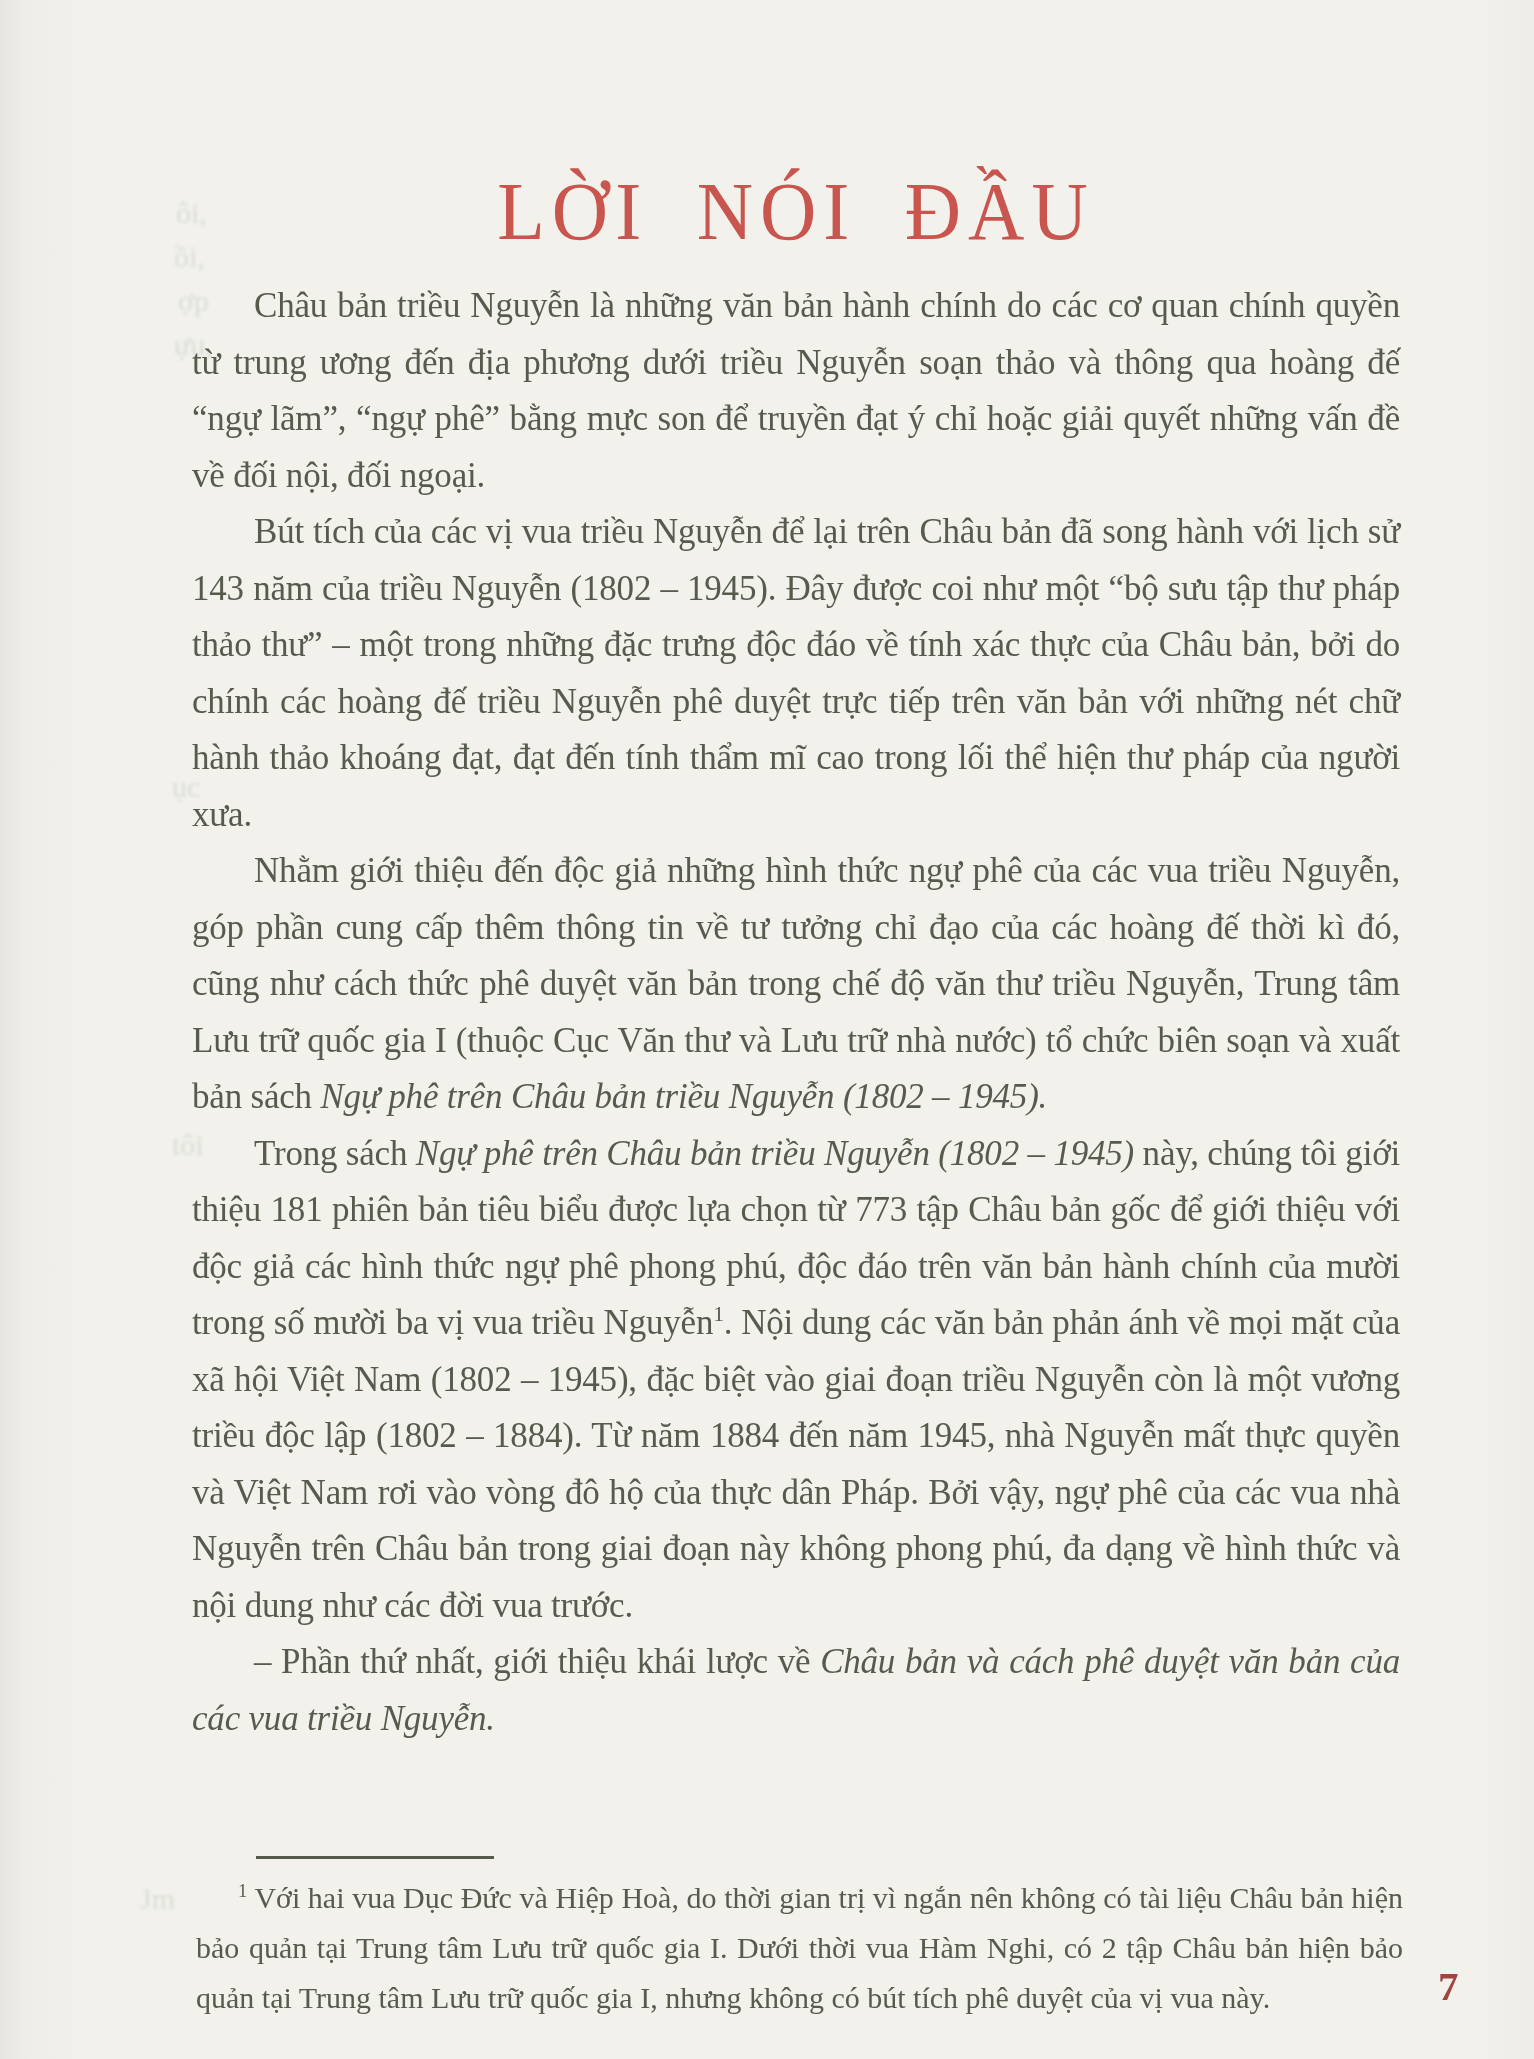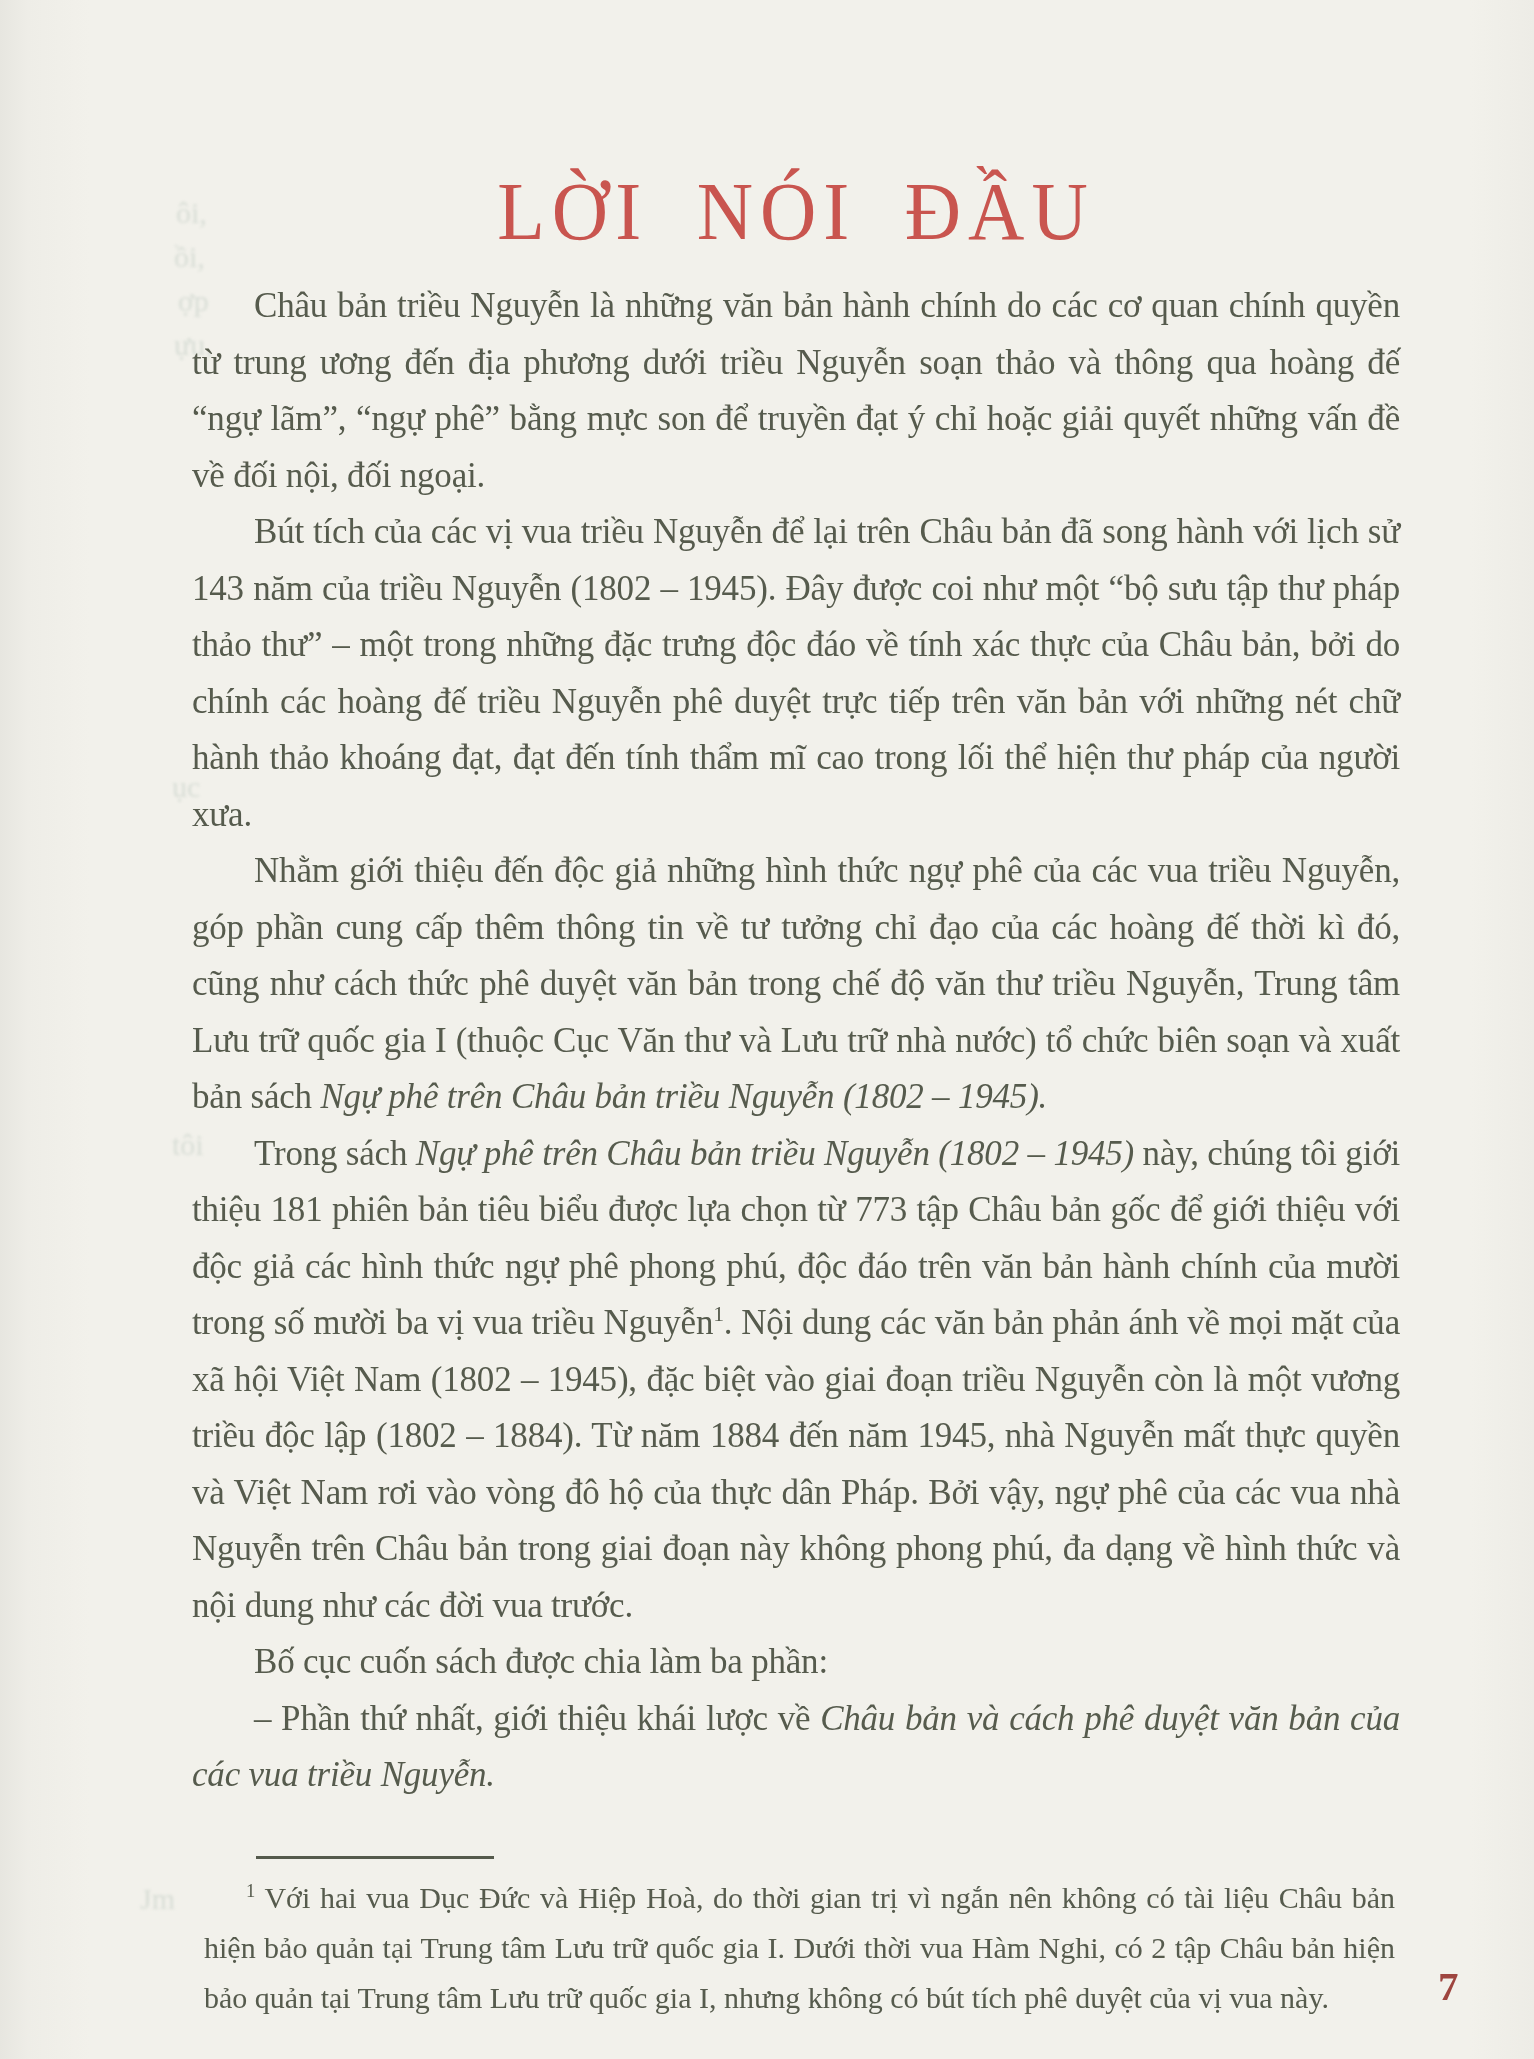--- a/index.html
+++ b/index.html
@@ -60,21 +60,21 @@
     line-height: 50px;
     text-align: justify;
   }
   .footnote-rule {
     width: 238px;
     margin-left: 64px;
     border-top: 3px solid #555a4c;
     margin-bottom: 14px;
   }
   .footnote p {
-    margin: 12px;
+    margin: 4px;
     text-indent: 42px;
   }
   .page-number {
     position: absolute;
     left: 1438px;
     top: 1962px;
     font-size: 41px;
     font-weight: bold;
     letter-spacing: 2px;
   }
@@ -103,21 +103,20 @@
     </div>
 
   <div class="content">
     <h1 class="title" style="color: rgb(201, 85, 79);">LỜI NÓI ĐẦU</h1>
 
     <div class="body-text">
         <p><span>Châu bản triều Nguyễn là những văn bản hành chính do các cơ quan chính quyền từ trung ương đến địa phương dưới triều Nguyễn soạn thảo và thông qua hoàng đế “ngự lãm”, “ngự phê” bằng mực son để truyền đạt ý chỉ hoặc giải quyết những vấn đề về đối nội, đối ngoại.</span></p>
         <p><span>Bút tích của các vị vua triều Nguyễn để lại trên Châu bản đã song hành với lịch sử 143 năm của triều Nguyễn (1802 – 1945). Đây được coi như một “bộ sưu tập thư pháp thảo thư” – một trong những đặc trưng độc đáo về tính xác thực của Châu bản, bởi do chính các hoàng đế triều Nguyễn phê duyệt trực tiếp trên văn bản với những nét chữ hành thảo khoáng đạt, đạt đến tính thẩm mĩ cao trong lối thể hiện thư pháp của người xưa.</span></p>
         <p><span>Nhằm giới thiệu đến độc giả những hình thức ngự phê của các vua triều Nguyễn, góp phần cung cấp thêm thông tin về tư tưởng chỉ đạo của các hoàng đế thời kì đó, cũng như cách thức phê duyệt văn bản trong chế độ văn thư triều Nguyễn, Trung tâm Lưu trữ quốc gia I (thuộc Cục Văn thư và Lưu trữ nhà nước) tổ chức biên soạn và xuất bản sách </span><i>Ngự phê trên Châu bản triều Nguyễn (1802 – 1945).</i></p>
         <p><span>Trong sách </span><i>Ngự phê trên Châu bản triều Nguyễn (1802 – 1945)</i><span> này, chúng tôi giới thiệu 181 phiên bản tiêu biểu được lựa chọn từ 773 tập Châu bản gốc để giới thiệu với độc giả các hình thức ngự phê phong phú, độc đáo trên văn bản hành chính của mười trong số mười ba vị vua triều Nguyễn</span><sup>1</sup><span>. Nội dung các văn bản phản ánh về mọi mặt của xã hội Việt Nam (1802 – 1945), đặc biệt vào giai đoạn triều Nguyễn còn là một vương triều độc lập (1802 – 1884). Từ năm 1884 đến năm 1945, nhà Nguyễn mất thực quyền và Việt Nam rơi vào vòng đô hộ của thực dân Pháp. Bởi vậy, ngự phê của các vua nhà Nguyễn trên Châu bản trong giai đoạn này không phong phú, đa dạng về hình thức và nội dung như các đời vua trước.</span></p>
-        <p><span>Bố cục cuốn sách được chia làm ba phần:</span></p>
         <p><span>– Phần thứ nhất, giới thiệu khái lược về </span><i>Châu bản và cách phê duyệt văn bản của các vua triều Nguyễn.</i></p>
       </div>
   </div>
 
   <div class="footnote">
     <div class="footnote-rule"></div>
     <p><sup>1</sup><span> Với hai vua Dục Đức và Hiệp Hoà, do thời gian trị vì ngắn nên không có tài liệu Châu bản hiện bảo quản tại Trung tâm Lưu trữ quốc gia I. Dưới thời vua Hàm Nghi, có 2 tập Châu bản hiện bảo quản tại Trung tâm Lưu trữ quốc gia I, nhưng không có bút tích phê duyệt của vị vua này.</span></p>
   </div>
 
   <div class="page-number" style="color: rgb(158, 69, 63);">7</div>

